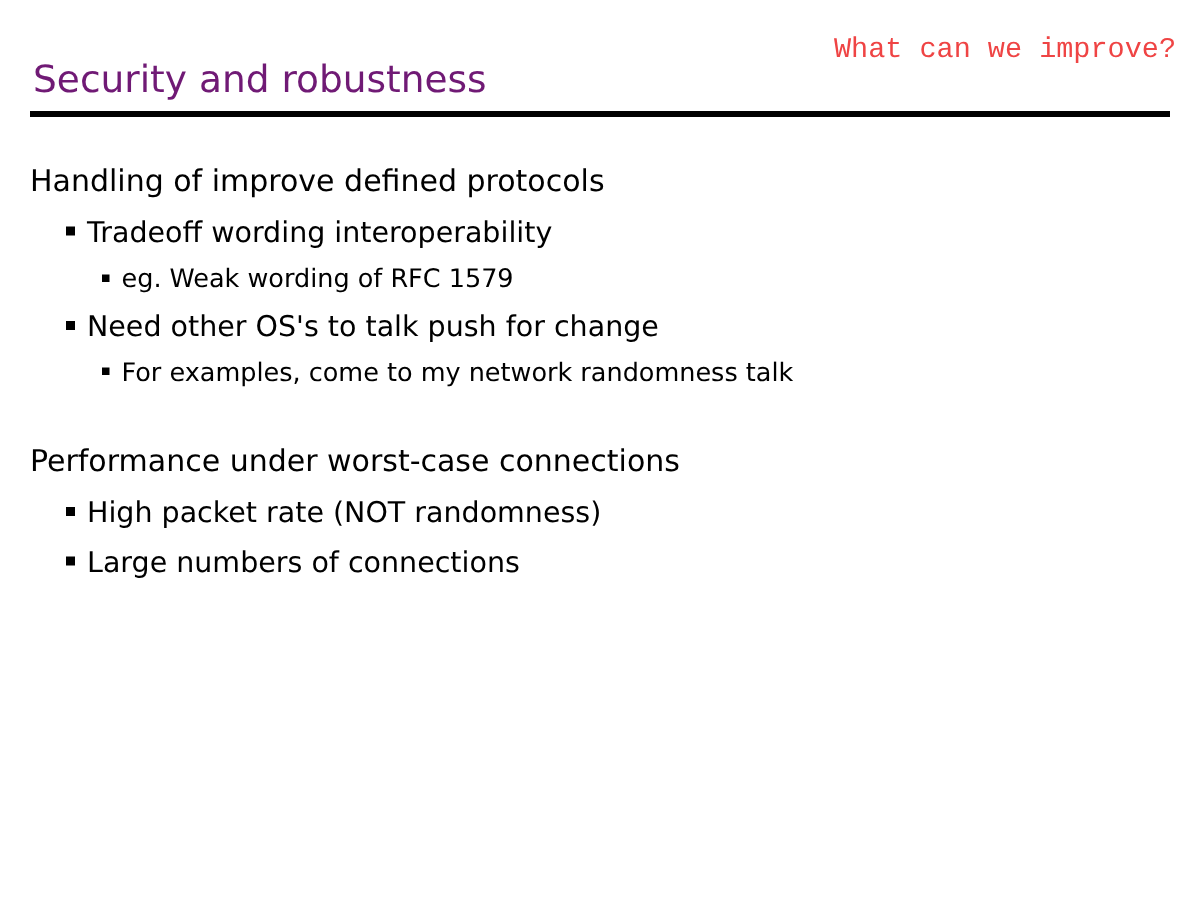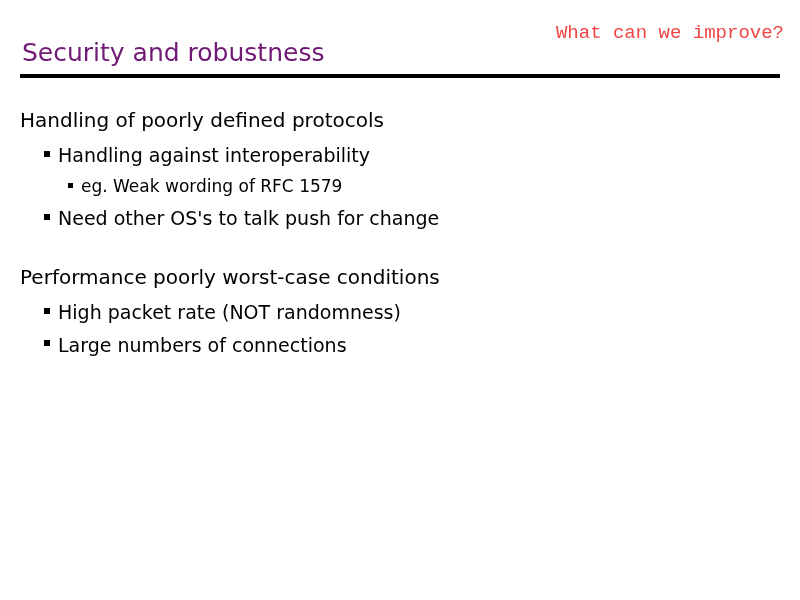--- a/index.html
+++ b/index.html
@@ -107,43 +107,47 @@
 
   <div class="eyebrow">What can we improve?</div>
 
   <div class="title">Security and robustness</div>
 
   <div class="rule"></div>
 
   <div class="body">
 
     <div class="block">
-      <p class="lvl0">Handling of poorly defined protocols</p>
+      <p class="lvl0">Handling of improve defined protocols</p>
 
       <p class="lvl1">
         <span class="bullet"></span>
-        <span class="txt">Handling against interoperability</span>
+        <span class="txt">Tradeoff wording interoperability</span>
       </p>
 
       <p class="lvl2">
         <span class="bullet"></span>
         <span class="txt">eg. Weak wording of RFC 1579</span>
       </p>
 
       <p class="lvl1">
         <span class="bullet"></span>
         <span class="txt">Need other OS's to talk push for change</span>
       </p>
 
+      <p class="lvl2">
+        <span class="bullet"></span>
+        <span class="txt">For examples, come to my network randomness talk</span>
+      </p>
     </div>
 
     <div class="spacer"></div>
 
     <div class="block">
-      <p class="lvl0">Performance poorly worst-case conditions</p>
+      <p class="lvl0">Performance under worst-case connections</p>
 
       <p class="lvl1">
         <span class="bullet"></span>
         <span class="txt">High packet rate (NOT randomness)</span>
       </p>
 
       <p class="lvl1">
         <span class="bullet"></span>
         <span class="txt">Large numbers of connections</span>
       </p>

